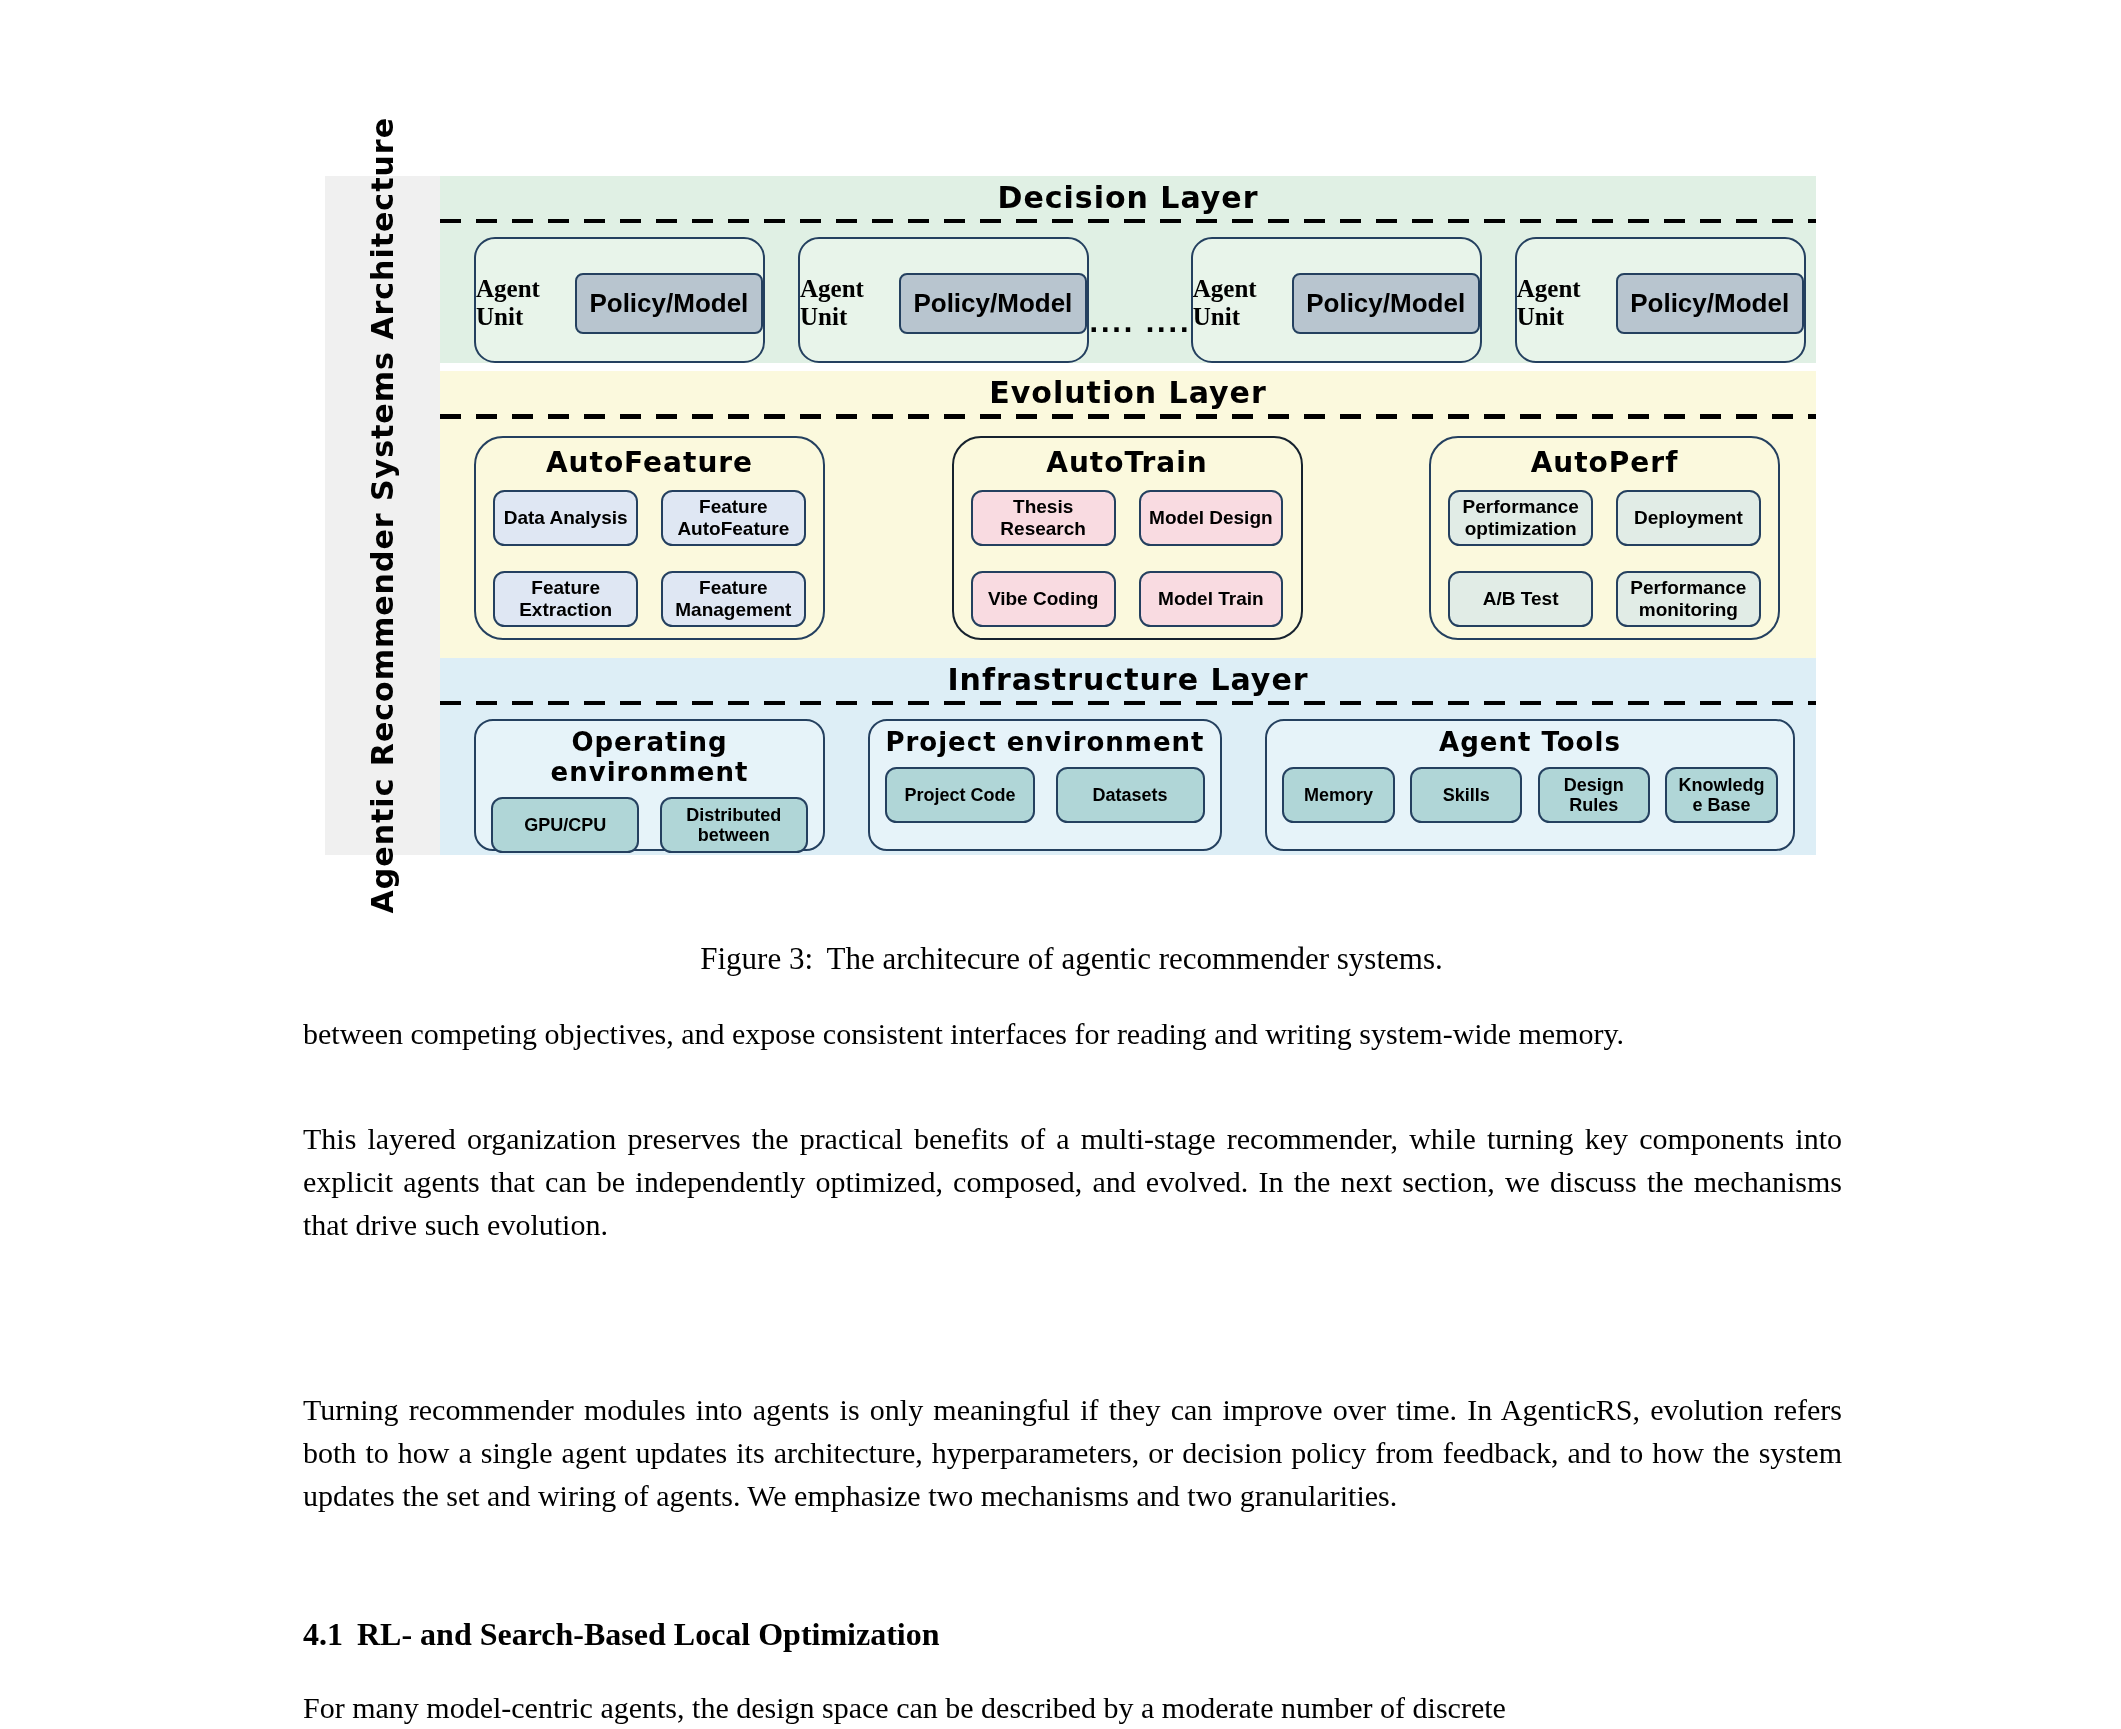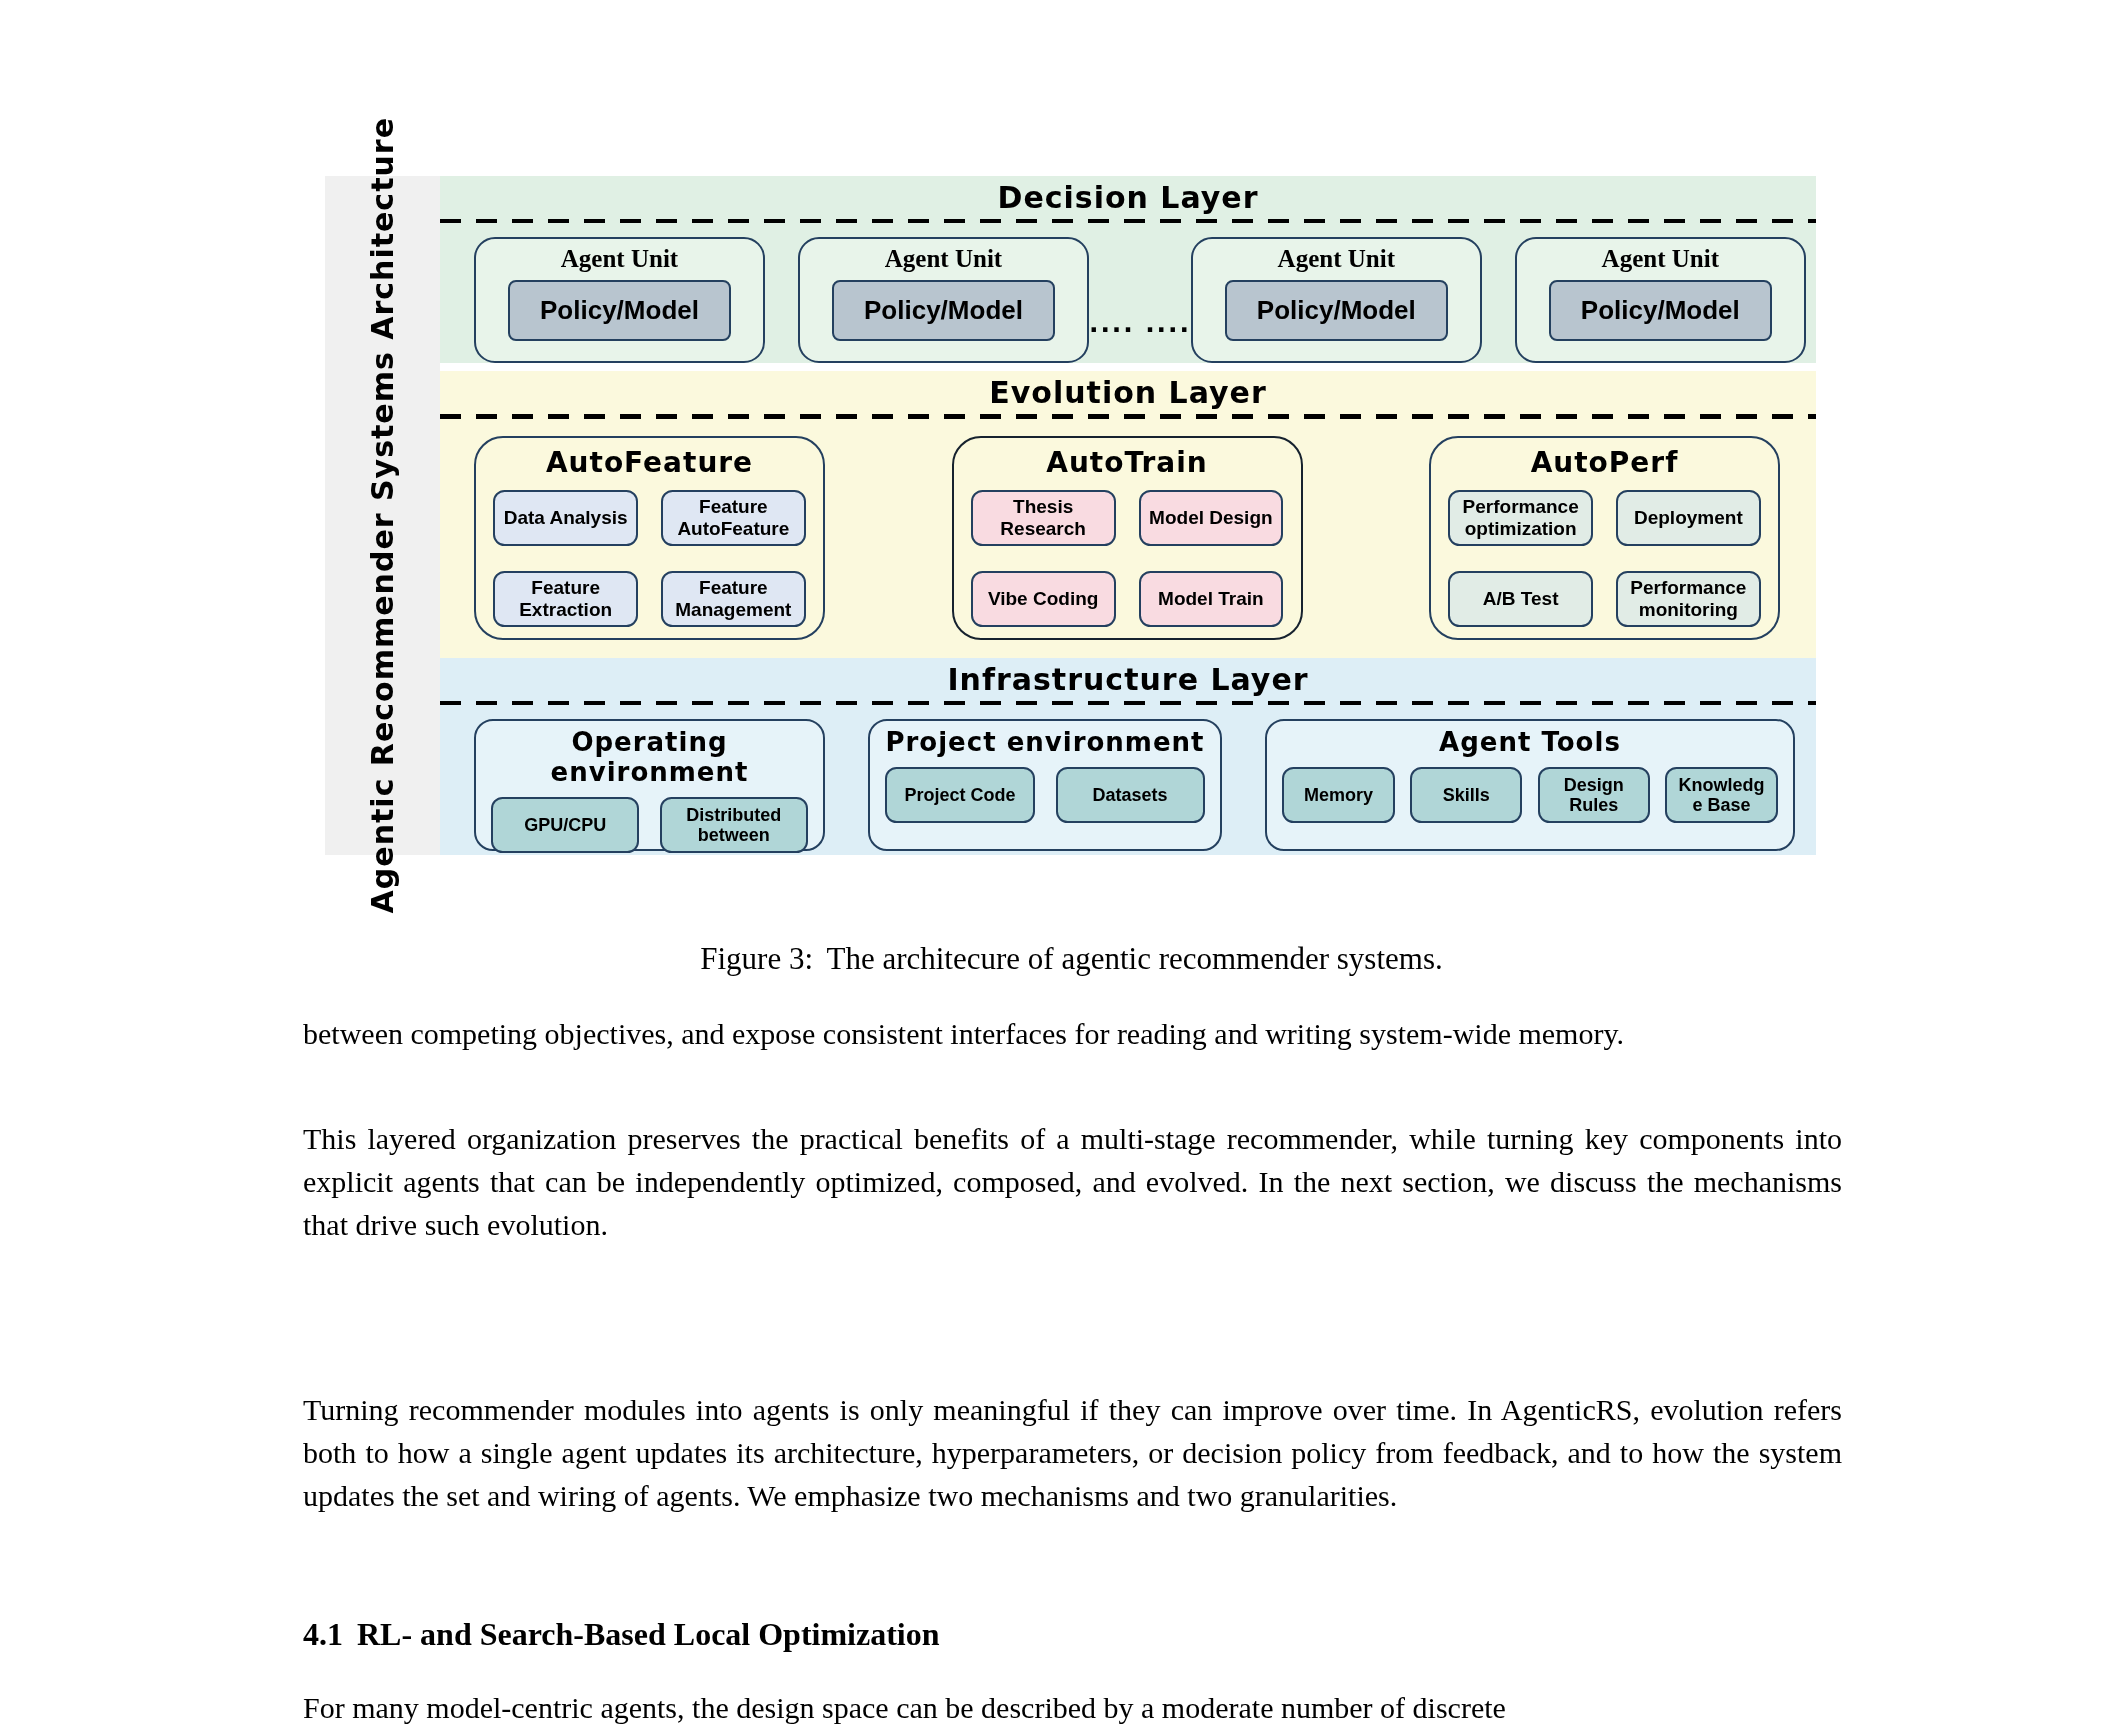--- a/index.html
+++ b/index.html
@@ -61,21 +61,21 @@
     align-items: stretch;
     padding: 13.4px 24px 0 34px;
     height: 140px;
   }
   .agent-unit {
     flex: 0 0 291px;
     height: 126px;
     background: #e8f4ea;
     border: 2.9px solid #24405f;
     border-radius: 21px;
-    display: flex; flex-direction: column; align-items: center;
+    display: flex; flex-direction: row; align-items: center;
   }
   .agent-unit + .agent-unit { margin-left: 33px; }
   .au-title {
     font-family: "Liberation Serif", serif;
     font-weight: 700; font-size: 25px;
     margin-top: 6.7px;
   }
   .policy-box {
     margin-top: 6.7px;
     width: 223px; height: 61px;

